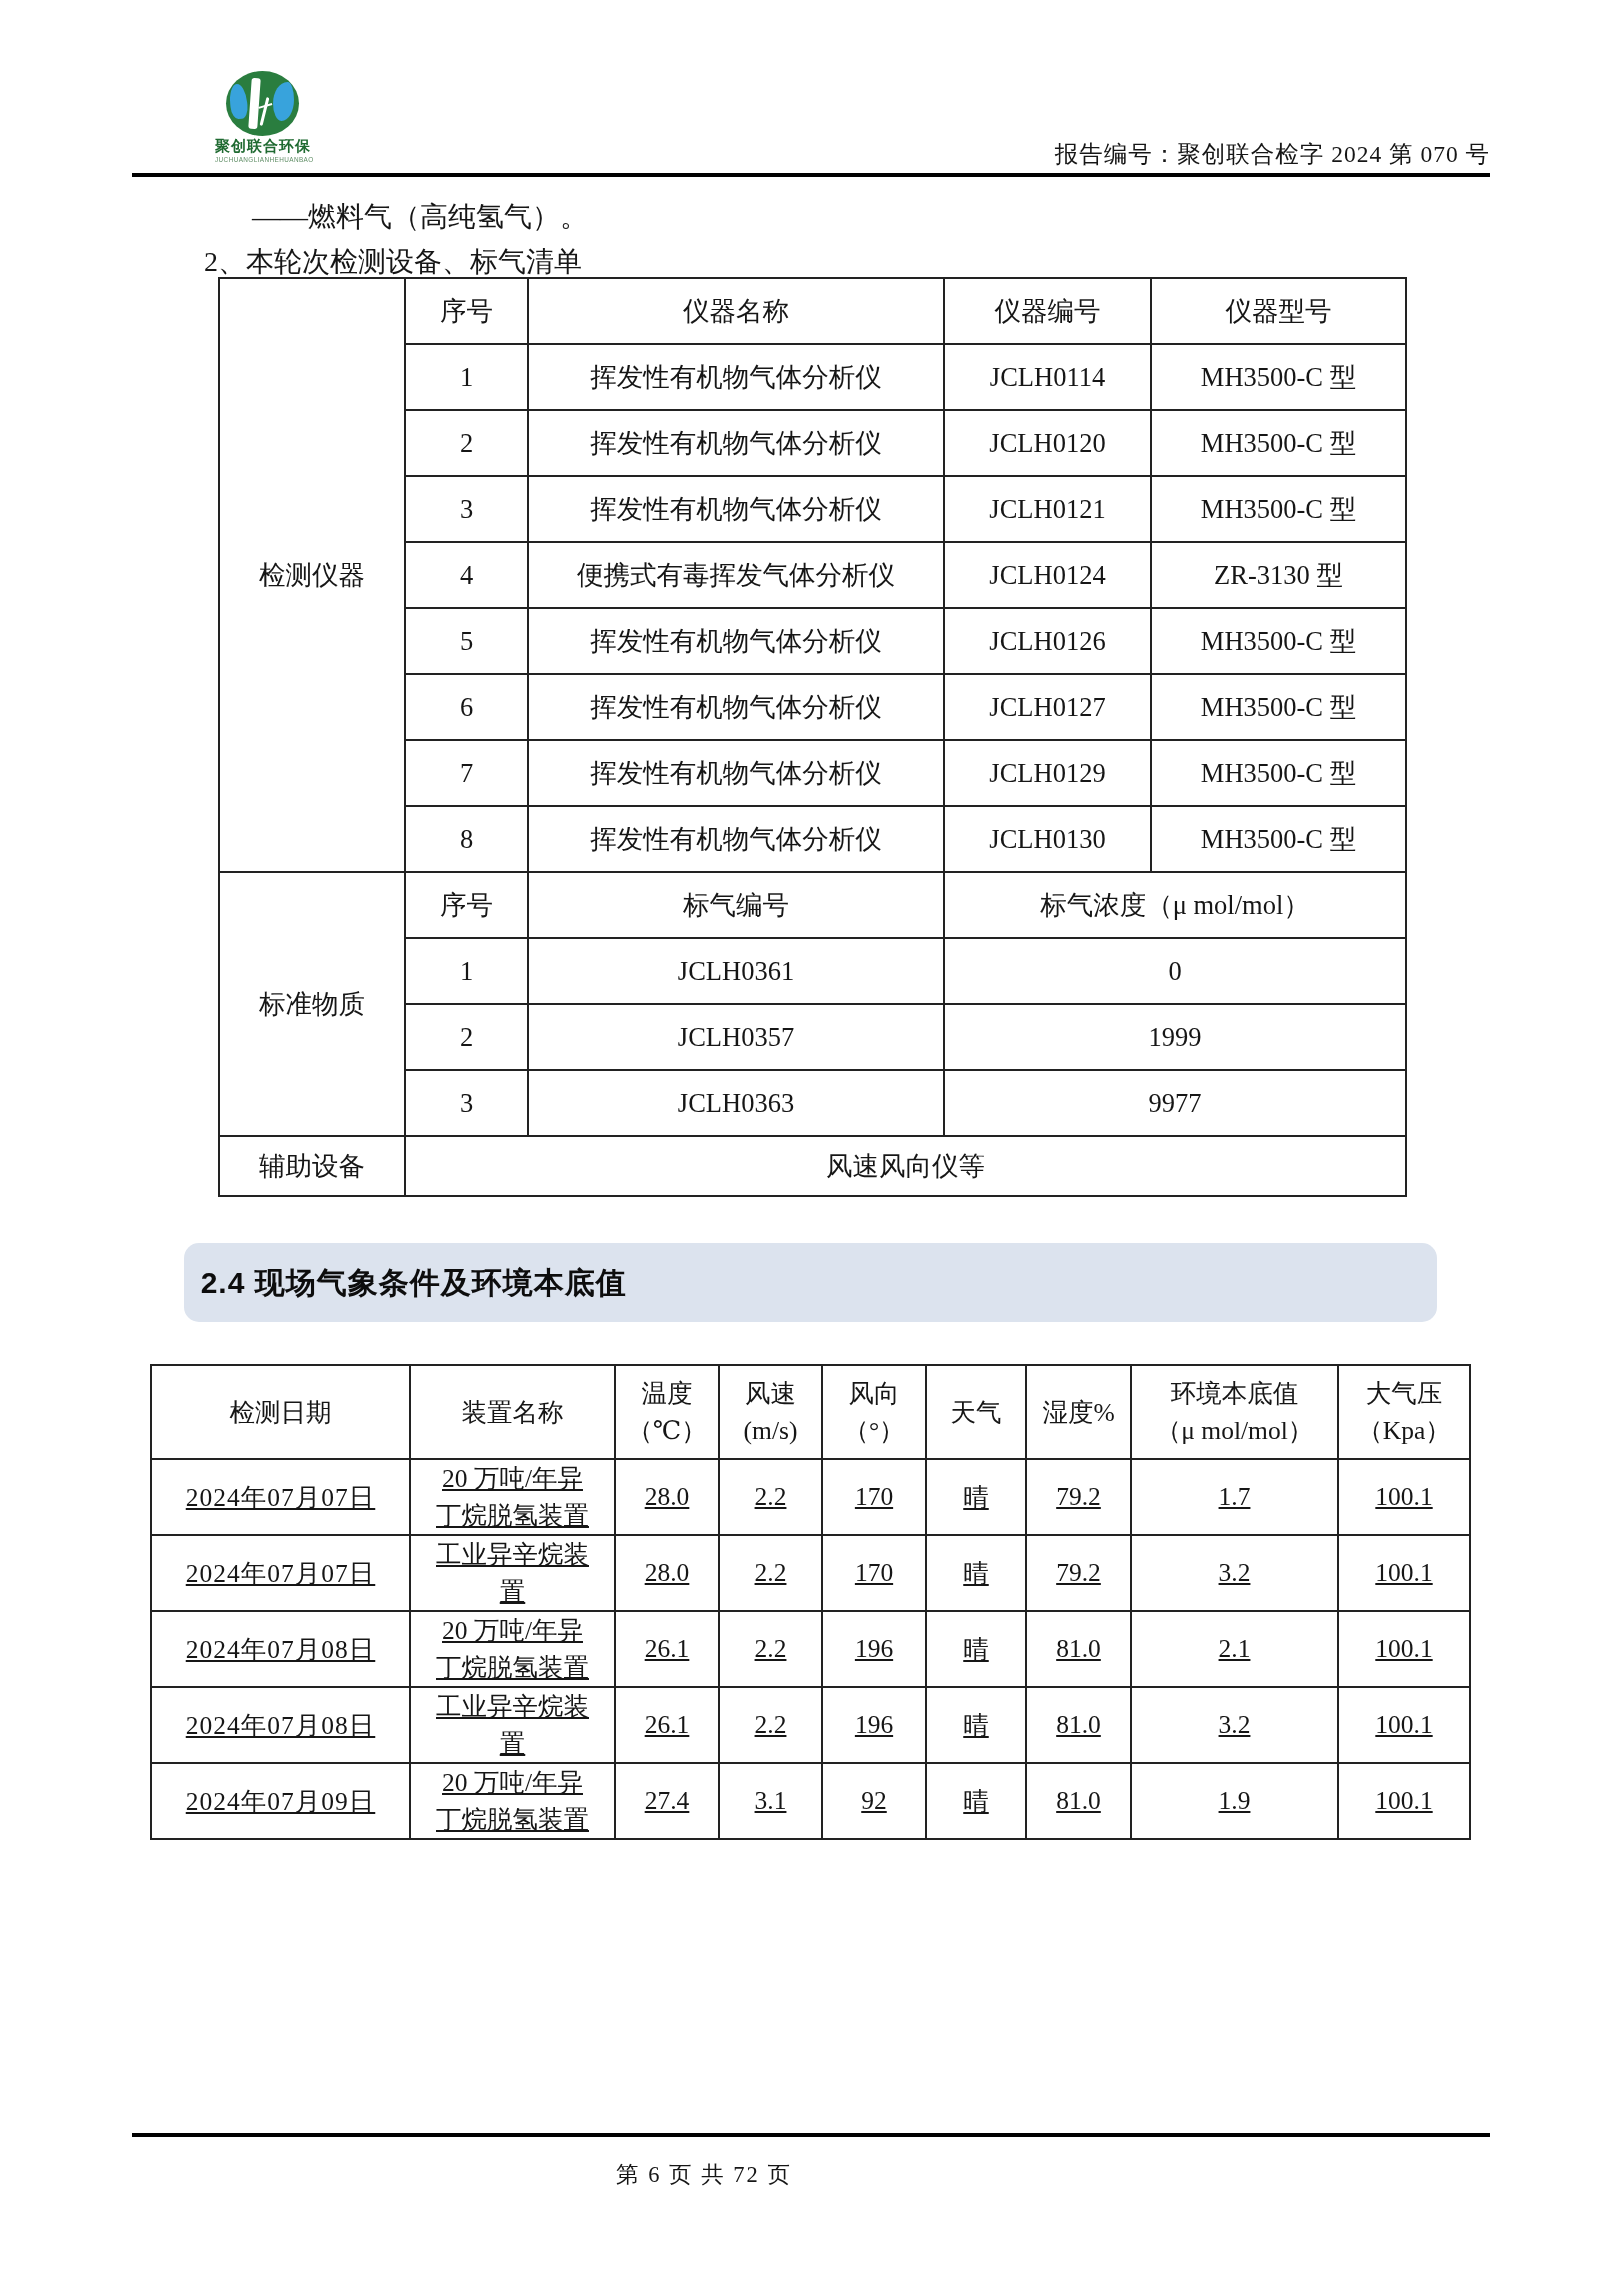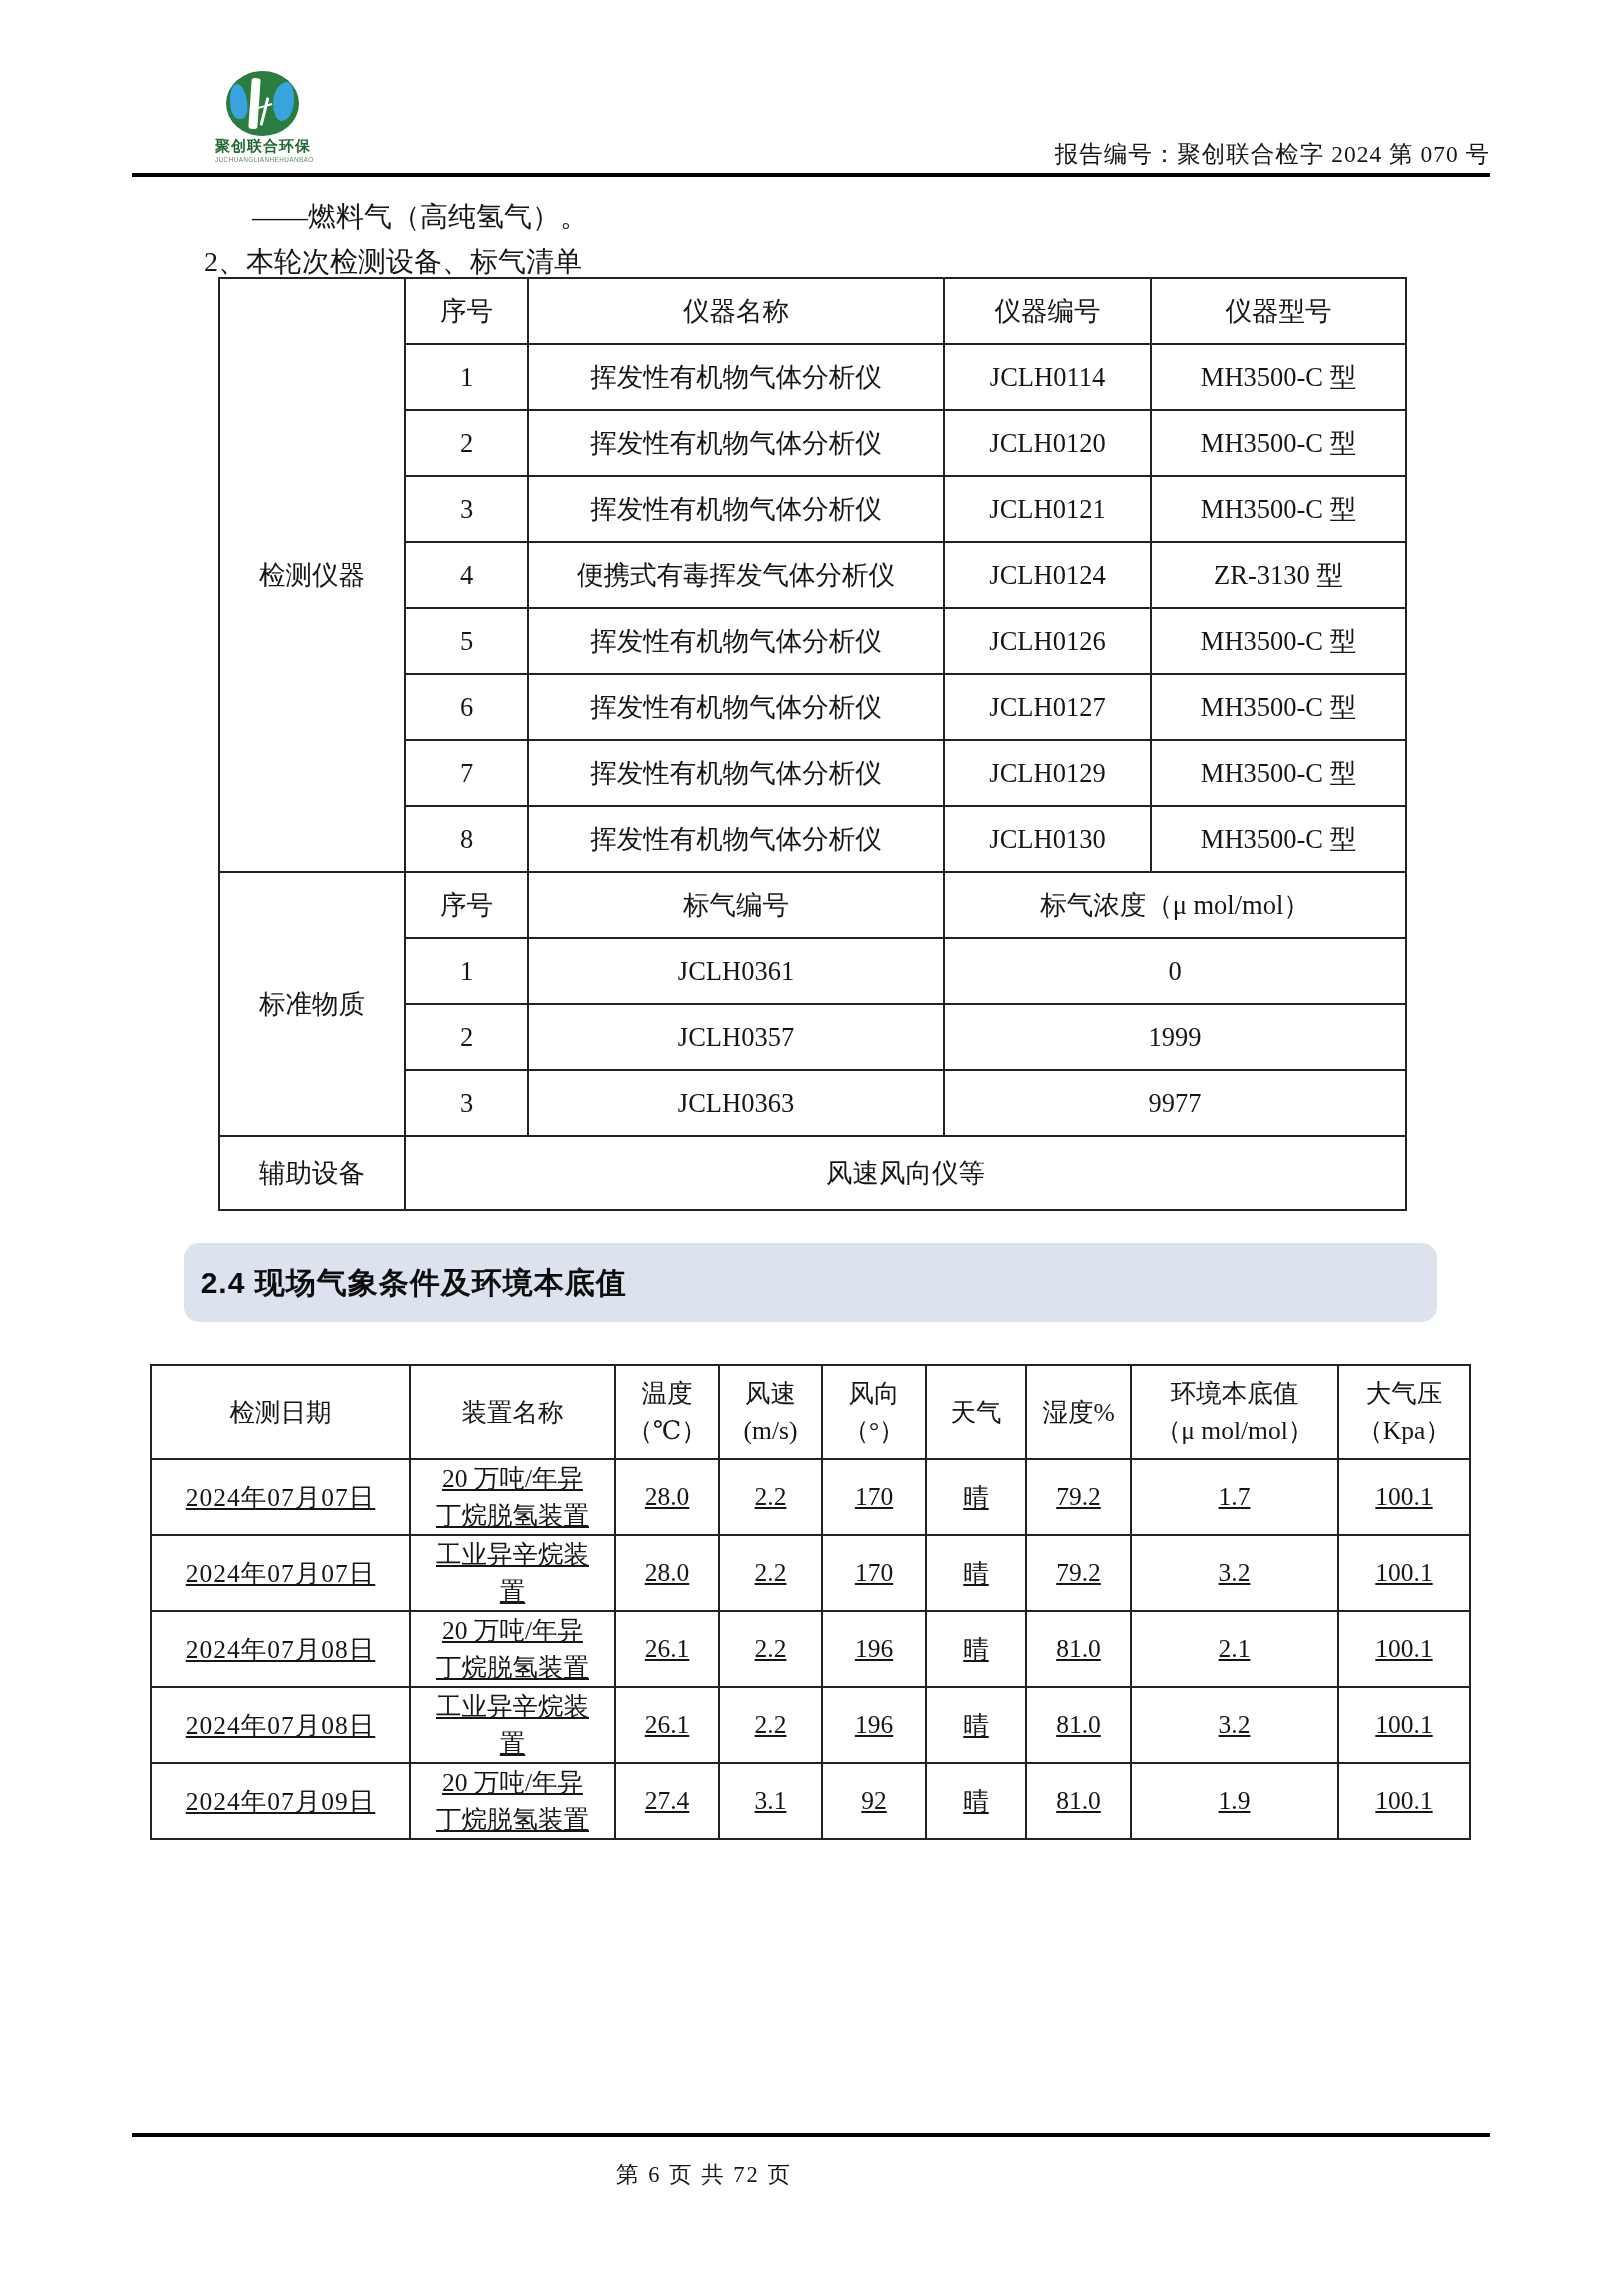--- a/index.html
+++ b/index.html
@@ -36,21 +36,21 @@
   
   .intro-1{position:absolute; left:252px; top:198px; font-size:28px;}
   .intro-2{position:absolute; left:191px; top:243px; font-size:28px;margin-left:13px;}
   
   table{border-collapse:collapse; table-layout:fixed;}
   td,th{border:2px solid #222; text-align:center; vertical-align:middle;
     font-weight:normal; padding:0; overflow:hidden;}
   .t1{position:absolute; left:218px; top:277px; width:1187px; border:2.9px solid #222;}
   .t1 td,.t1 th{font-size:26.5px;}
   .t1 tr{height:66px;}
-  .t1 tr.aux{height:74px;}
+  .t1 tr.aux{height:60px;}
   .t2{position:absolute; left:150px; top:1364px; width:1318px; border:2.9px solid #222;padding-left:40px;}
   .t2 td,.t2 th{font-size:25.5px;}
   .t2 tr.hdr{height:94px;}
   .t2 tr.row{height:76px;text-decoration:underline;}
   .t2 tr.row td{border-top-width:2.9px;}
   .t2 tr.hdr th{border-bottom-width:2.9px;}
   tr.thick td, tr.thick th{border-top-width:2.9px;}
   .hline{display:block; line-height:37px;}
   .t2 td.device{line-height:41px;}
   .t2 td.date{letter-spacing:1px;}

